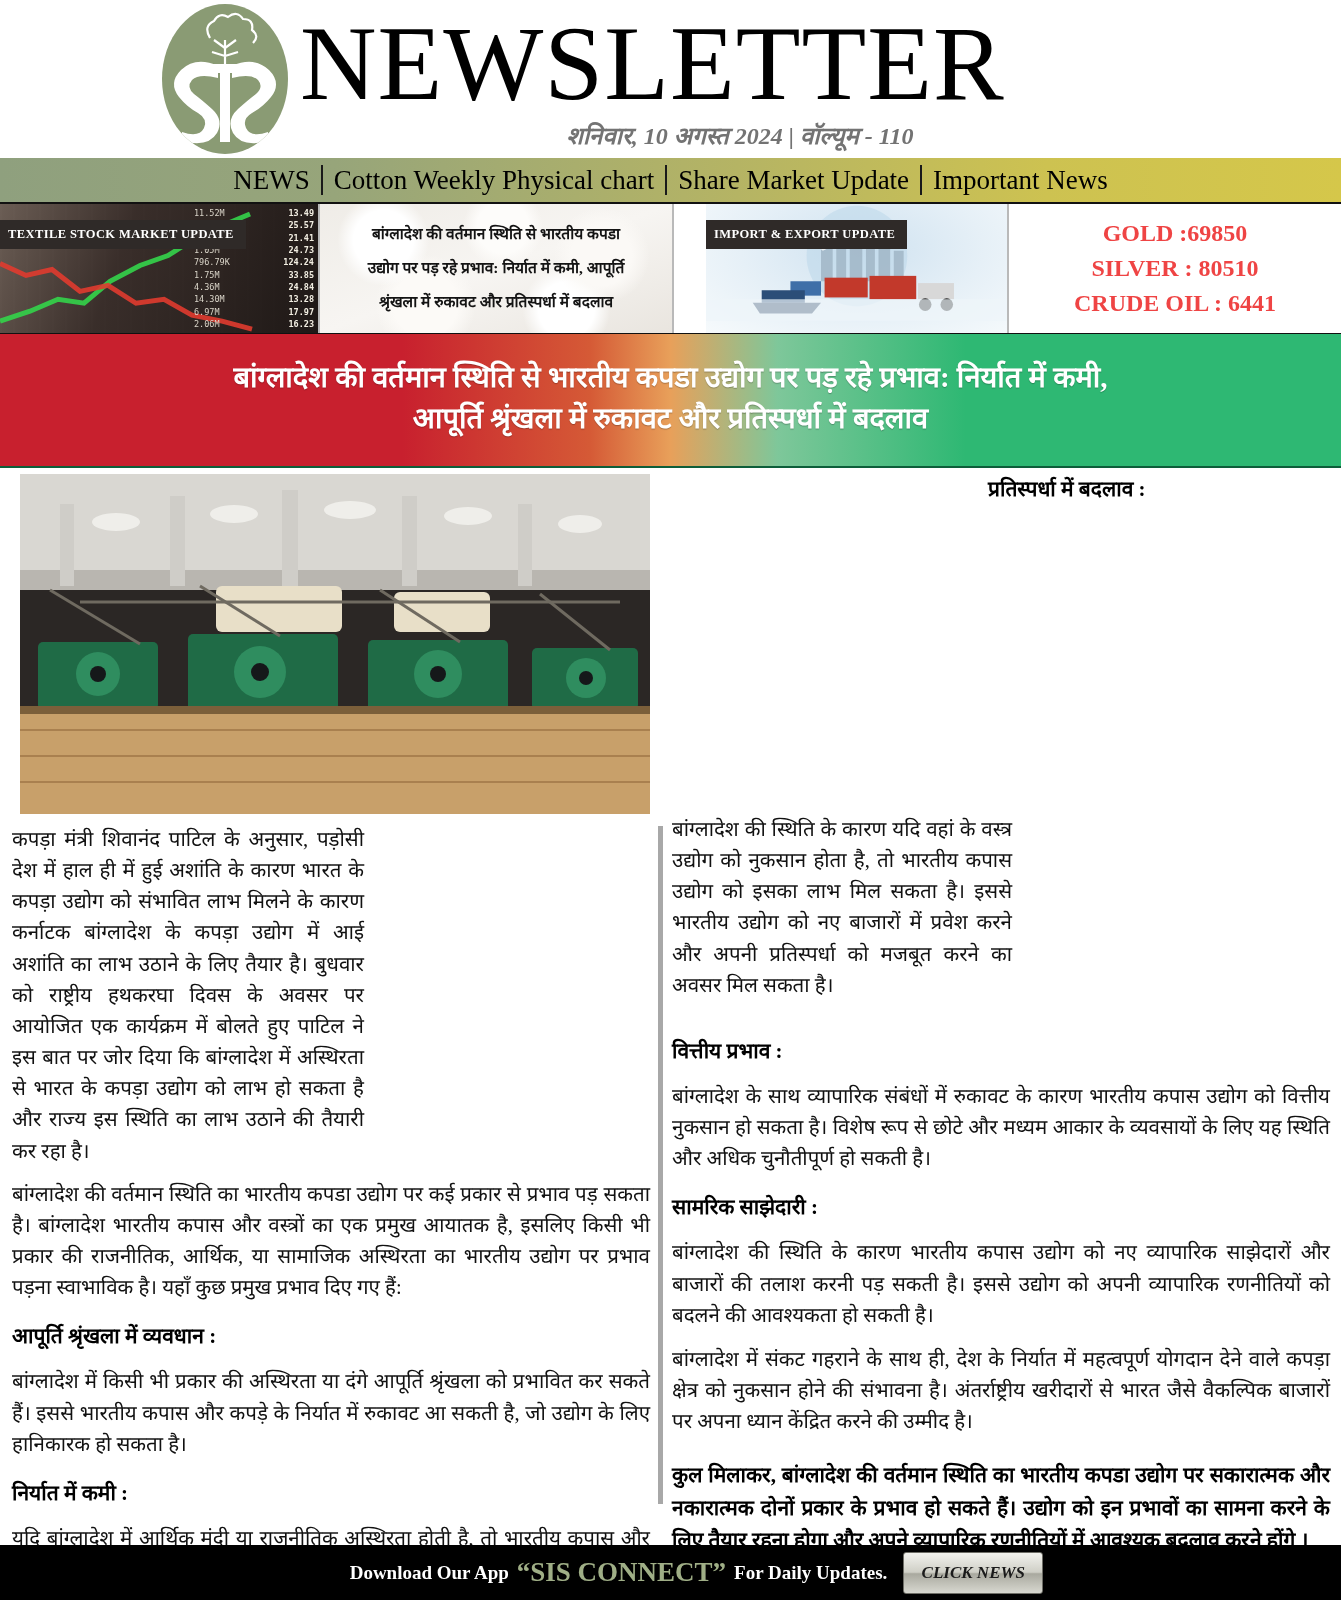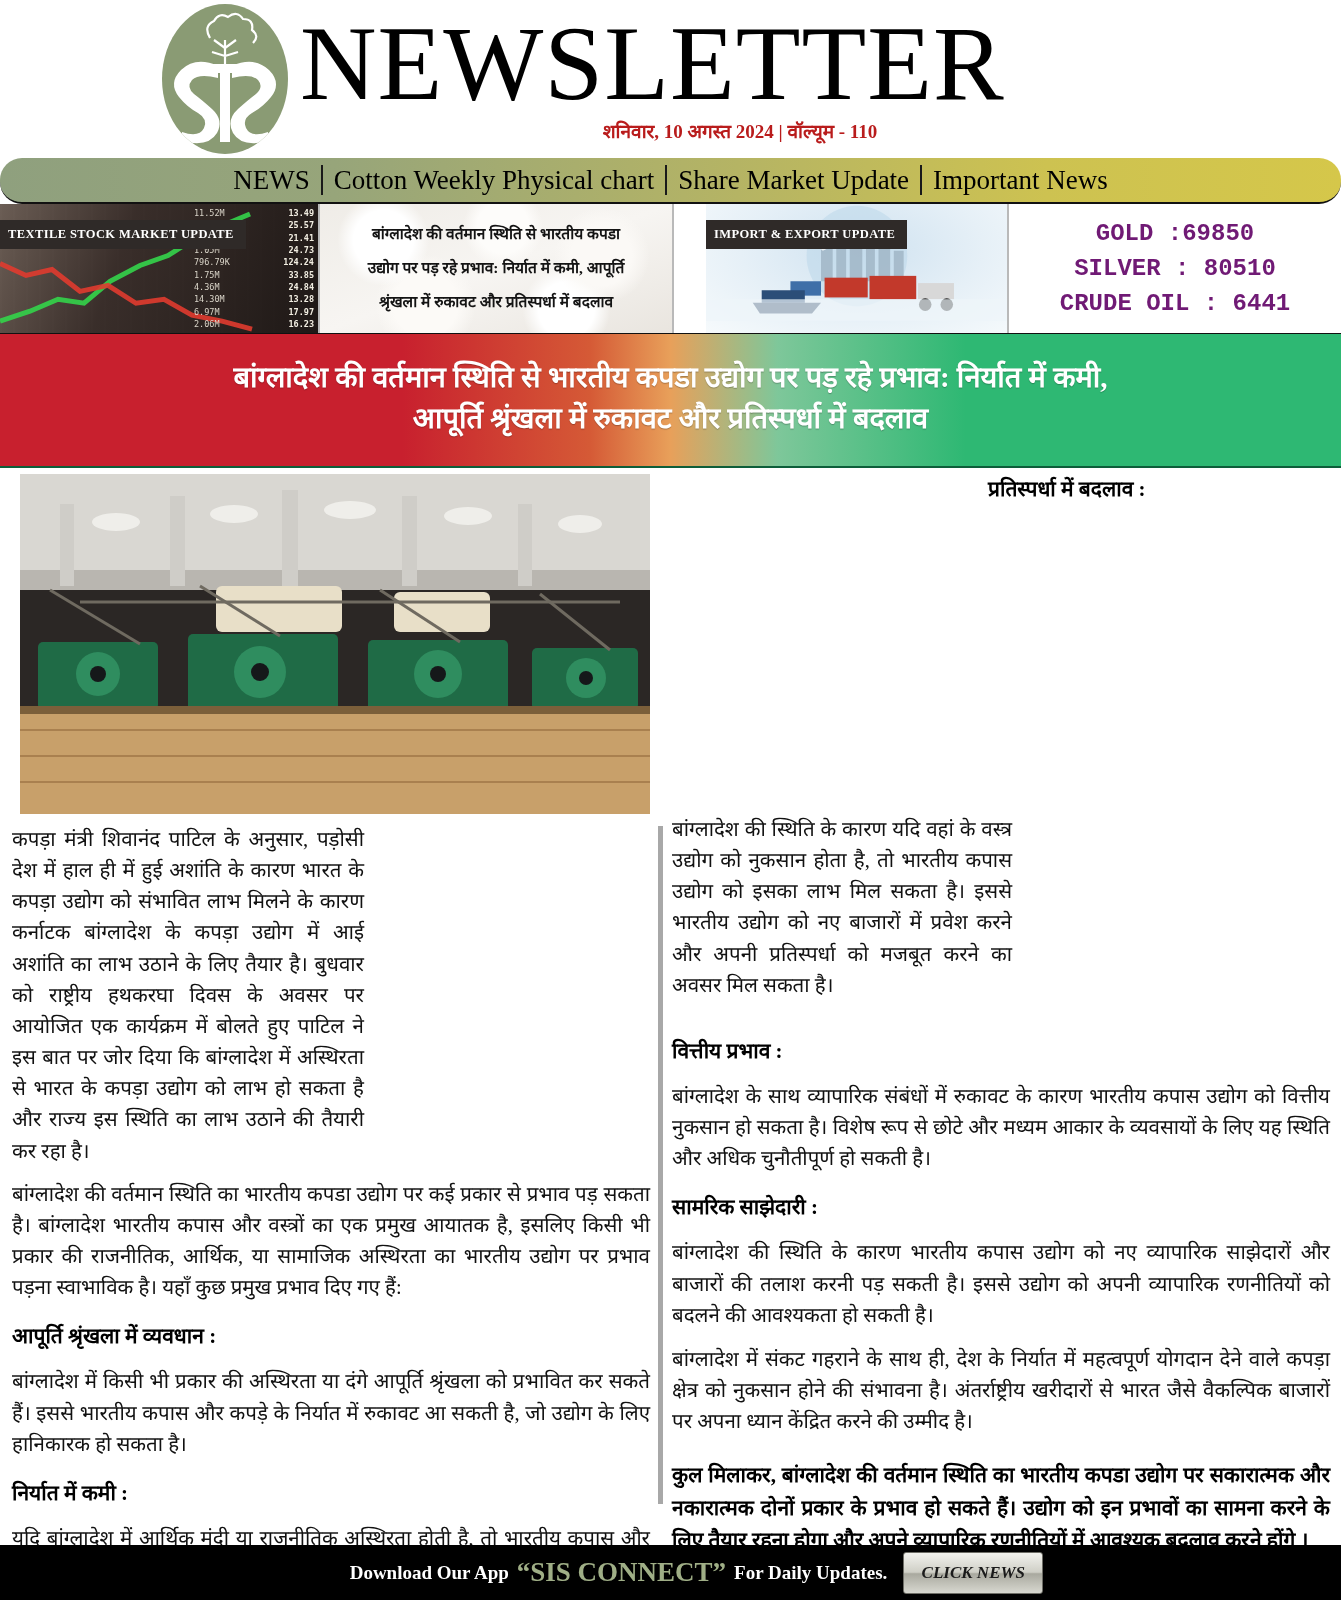--- a/index.html
+++ b/index.html
@@ -47,34 +47,34 @@
     color: #000;
     font-family: "Liberation Serif", "DejaVu Serif", serif;
     text-align: left;
   }
   .masthead-date {
     position: absolute;
     left: 300px;
     top: 118px;
     width: 880px;
     text-align: center;
-    font-size: 19px;
-    font-weight: bold;
-    color: #b91c1c;
+    font-size: 24px;
+    font-weight: bold;
+    font-style: italic;
+    color: #737373;
   }
 
   
   .navstrip {
     height: 46px;
     background: linear-gradient(to right, #8fa07e 0%, #97a57a 25%, #b5b464 55%, #cdc251 78%, #d5c74a 100%);
     display: flex;
     align-items: center;
     justify-content: center;
     border-bottom: 2px solid #111;
-    border-radius: 22px;
   }
   .navstrip-inner {
     display: flex;
     align-items: center;
     font-size: 27px;
     color: #000;
   }
   .nav-item { padding: 0 11px; white-space: nowrap; }
   .nav-sep {
     width: 2px;
@@ -163,23 +163,22 @@
   .tk-prices {
     flex: 1;
     display: flex; flex-direction: column;
     align-items: center; justify-content: center;
     gap: 8px;
     background: #fff;
   }
   .tk-prices div {
     font-size: 24px;
     font-weight: bold;
-    color: #701a75;
+    color: #ef4444;
     white-space: nowrap;
-    font-family: Liberation Mono, monospace;
   }
 
   
   .headline {
     height: 134px;
     background: linear-gradient(to right, #c8202e 0%, #c8202e 30%, #d55a36 44%, #e8a05a 50%, #7ec79a 58%, #2eb873 72%, #2eb873 100%);
     display: flex; flex-direction: column;
     align-items: center; justify-content: center;
     padding: 6px 30px 10px;
     border-bottom: 2px solid #0d5e3a;

